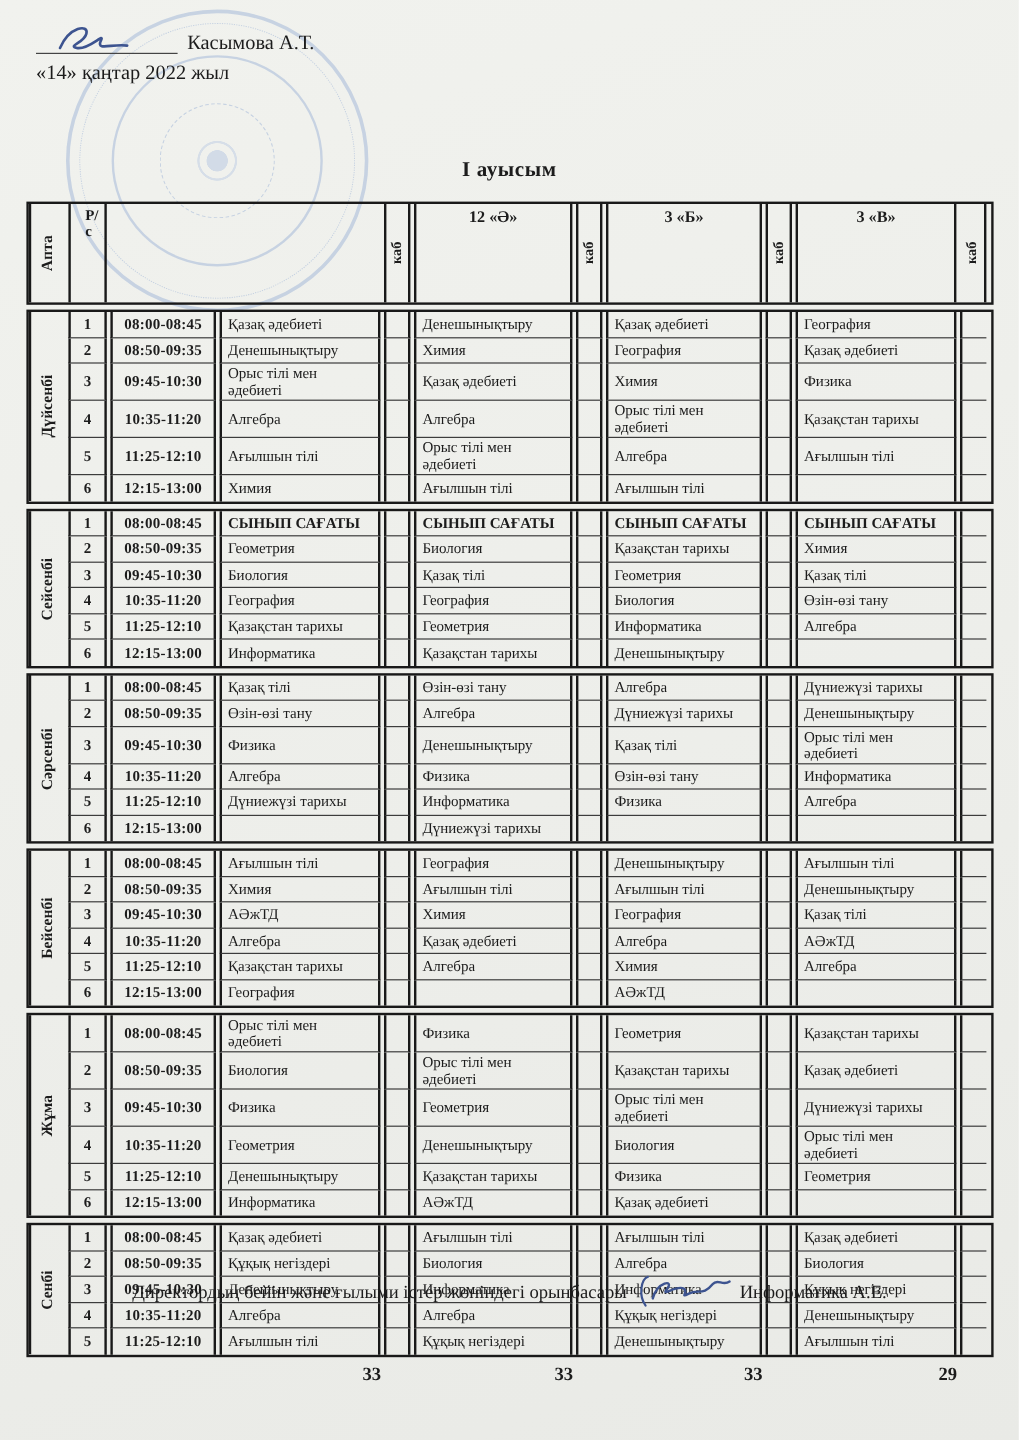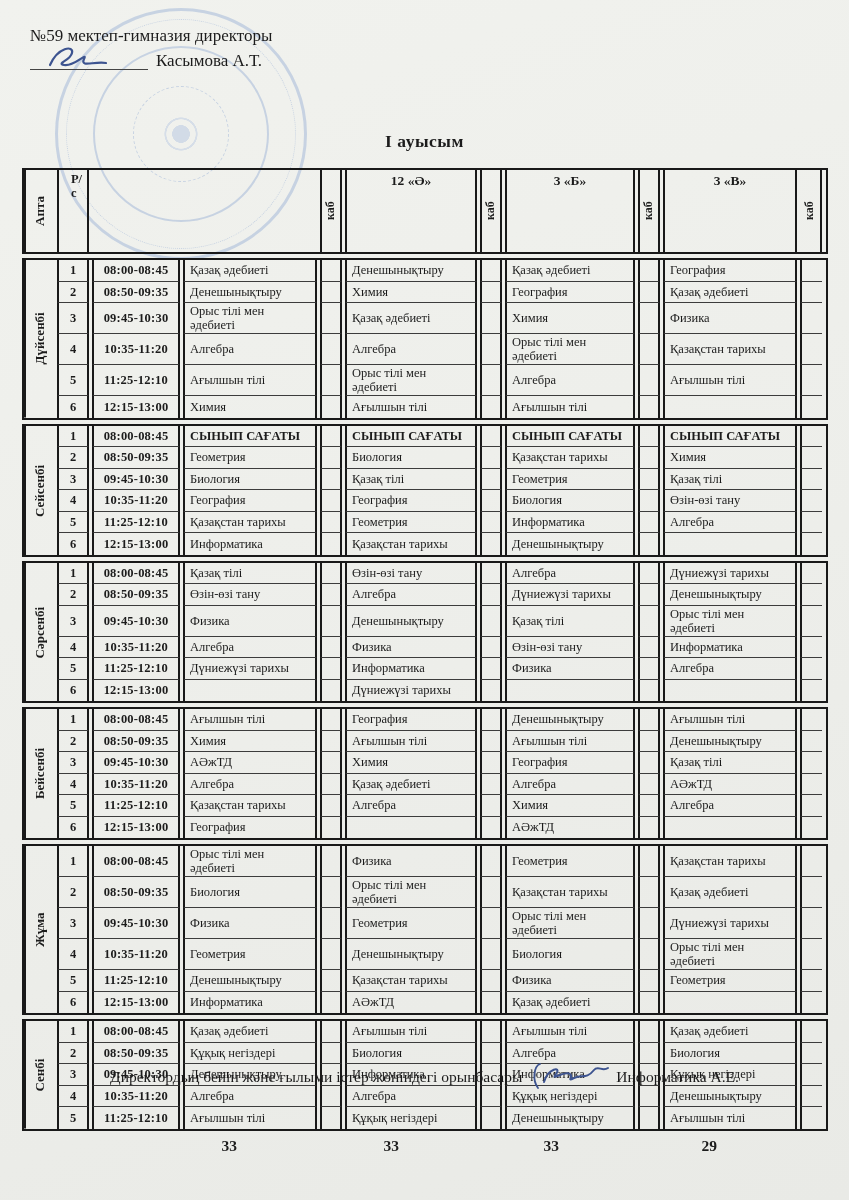--- a/index.html
+++ b/index.html
@@ -53,43 +53,43 @@
   .h-kab{justify-content:center;font-weight:bold;font-size:12px;}
   .h-apta{justify-content:center;font-weight:bold;font-size:13px;}
   .h-num{align-items:flex-start;justify-content:center;font-weight:bold;padding-top:2px;}
   .h-time{align-items:flex-start;justify-content:center;font-weight:bold;font-size:13.5px;padding-top:3px;}
   .bsubj{font-weight:bold;}
   .totals-row{
     display:grid;
     grid-template-columns:30px 32px 88px 134px 22px 132px 22px 130px 22px 134px 22px;
     column-gap:3px;padding:2px 2.5px 0 2.5px;
   }
-  .total-cell{font-weight:bold;font-size:15.5px;text-align:left;padding-left:38px;}
+  .total-cell{font-weight:bold;font-size:15.5px;text-align:right;padding-left:38px;}
   
   .doc-footer{position:absolute;left:0;top:1058px;width:849px;text-align:center;font-size:15.5px;z-index:2;}
   .doc-footer .fsig{vertical-align:-12px;margin:0 2px 0 6px;}
 </style>
 </head>
 <body>
 
 <div class="stamp">
   <div class="ring r1"></div>
   <div class="ring r2"></div>
   <div class="ring r3"></div>
   <div class="ring r4"></div>
   <div class="blob"></div>
 </div>
 
 <div class="doc-header">
-  <div>№59 мектеп-гимназия директоры</div>
   <div>
     <span class="sig-line"><svg width="78" height="34" viewBox="0 0 78 34">
           <path d="M6 24 C14 6 30 4 28 12 C26 20 12 22 20 24 C30 26 44 10 40 18 C36 27 50 20 62 22" fill="none" stroke="#3d5490" stroke-width="2.2" stroke-linecap="round"></path>
         </svg></span><span>Касымова А.Т.</span>
   </div>
+  <div>«14» қаңтар  2022 жыл</div>
 </div>
 
 <div class="doc-title">І ауысым</div>
 
 <div class="timetable" id="timetable">
     <div class="tblock thead">
       <div class="cell c-first vert h-apta" style="grid-column: 1;">Апта</div>
       <div class="cell h-num" style="grid-column: 2; padding-left: 12px;">Р/с</div>
       <div class="cell vert h-kab" style="grid-column: 5;">каб</div>
       <div class="cell h-class" style="grid-column: 6;">12 «Ә»</div>

